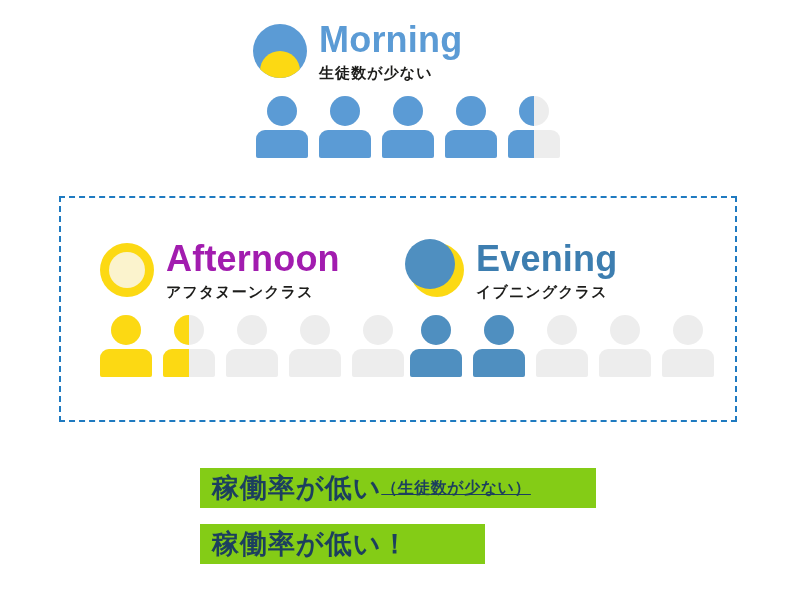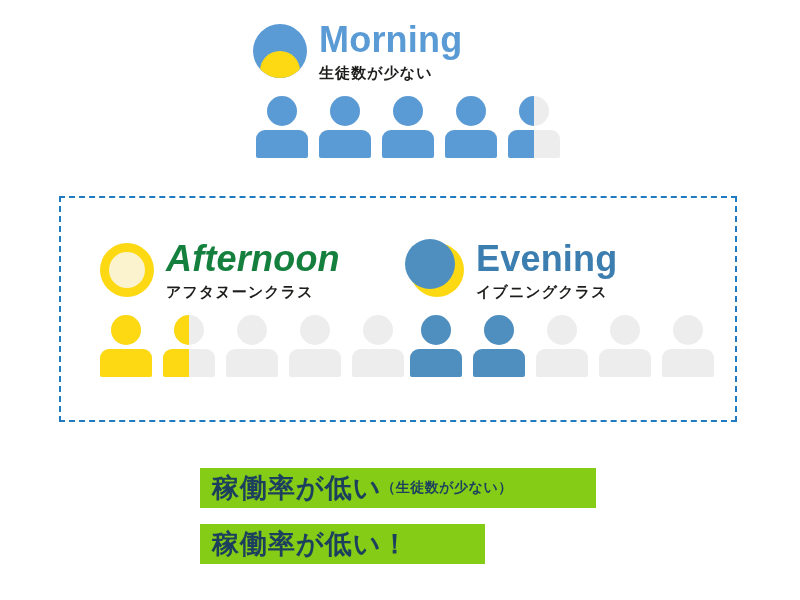--- a/index.html
+++ b/index.html
@@ -175,22 +175,23 @@
     font-weight: bold;
     display: flex;
     align-items: center;
     box-sizing: border-box;
   }
   .banner .big {
     font-size: 27px;
     letter-spacing: 1px;
   }
   .banner .small {
-    font-size: 14px;
+    font-size: 16px;
     letter-spacing: 0.5px;
+    text-decoration: underline;
   }
 </style>
 </head>
 <body>
 
 <div class="stage">
 
   <div class="class-block" style="left:253px; top:22px;">
     <div class="class-head">
       <div class="time-icon icon-morning">
@@ -246,21 +247,21 @@
   </div>
 
   <div class="dashed-box"></div>
 
   <div class="class-block" style="left:100px; top:241px;">
     <div class="class-head">
       <div class="time-icon icon-afternoon">
         <div class="core"></div>
       </div>
       <div class="head-text">
-        <div class="class-title" style="color:#15803d;font-style:italic;">Afternoon</div>
+        <div class="class-title" style="color:#a21caf;">Afternoon</div>
         <div class="class-sub">アフタヌーンクラス</div>
       </div>
     </div>
     <div class="people-row" style="margin-top:13px; margin-left:0px;">
       <div class="person" style="--empty:#ededed; --filled:#fcd913; --fill:1;">
         <div class="head"></div>
         <div class="body"></div>
         <div class="fill">
           <div class="head"></div>
           <div class="body"></div>

